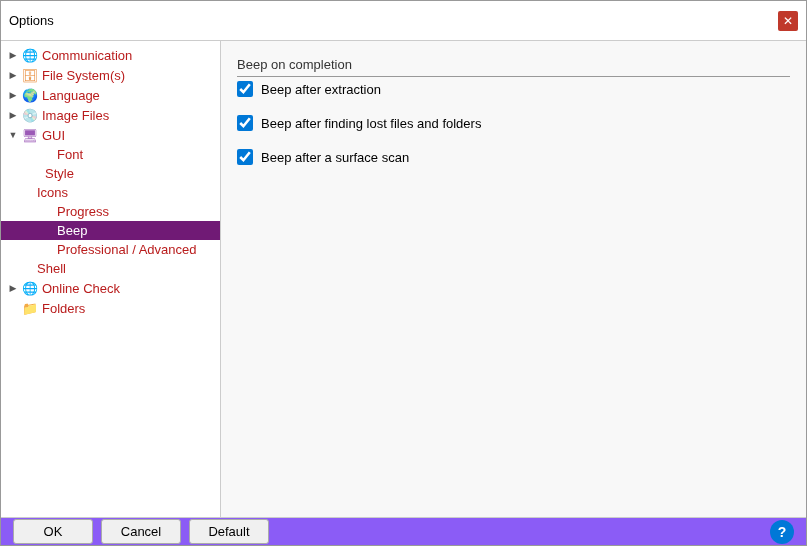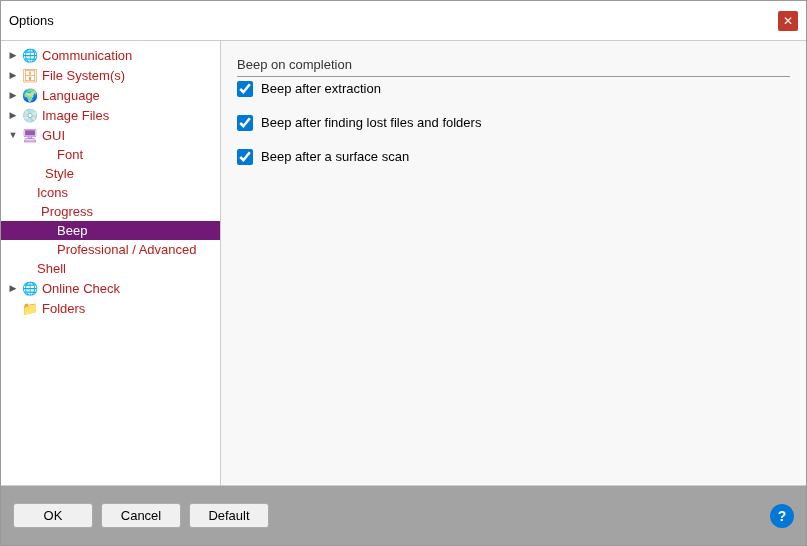--- a/index.html
+++ b/index.html
@@ -112,42 +112,42 @@
     .section-title {
       font-size: 13px;
       color: #333;
       margin-bottom: 4px;
       border-bottom: 1px solid #999;
       padding-bottom: 4px;
       font-weight: normal;
     }
     .checkbox-item {
       display: flex;
-      align-items: flex-start;
+      align-items: center;
       margin-bottom: 18px;
       gap: 8px;
     }
     .checkbox-item input[type="checkbox"] {
       width: 16px;
       height: 16px;
       accent-color: #0078d7;
       cursor: pointer;
     }
     .checkbox-label {
       font-size: 13px;
       color: #000;
     }
     .footer {
       display: flex;
       align-items: center;
       justify-content: space-between;
       padding: 8px 12px;
       border-top: 1px solid #ccc;
-      background: #a3a3a3;
-      height: 60px;
+      background: #8b5cf6;
+      height: 28px;
     }
     .footer-buttons {
       display: flex;
       gap: 8px;
     }
     .footer-btn {
       min-width: 80px;
       padding: 4px 16px;
       font-size: 13px;
       background: #f0f0f0;
@@ -224,21 +224,21 @@
         <div class="tree-item" style="padding-left: 24px;">
           <span class="tree-arrow" style="font-size: 9px;"></span>
           <span style="width: 4px; display: inline-block;"></span>
           <span class="item-label">Style</span>
         </div>
         <div class="tree-item" style="padding-left: 16px;">
           <span class="tree-arrow" style="font-size: 9px;"></span>
           <span style="width: 4px; display: inline-block;"></span>
           <span class="item-label">Icons</span>
         </div>
-        <div class="tree-item" style="padding-left: 20px;">
+        <div class="tree-item" style="padding-left: 36px;">
           <span class="tree-arrow" style="font-size: 9px;"></span>
           <span style="width: 4px; display: inline-block;"></span>
           <span class="item-label">Progress</span>
         </div>
         <div class="tree-item selected" style="padding-left: 36px;">
           <span class="tree-arrow" style="font-size: 9px;"></span>
           <span style="width: 4px; display: inline-block;"></span>
           <span class="item-label">Beep</span>
         </div>
         <div class="tree-item" style="padding-left: 36px;">

